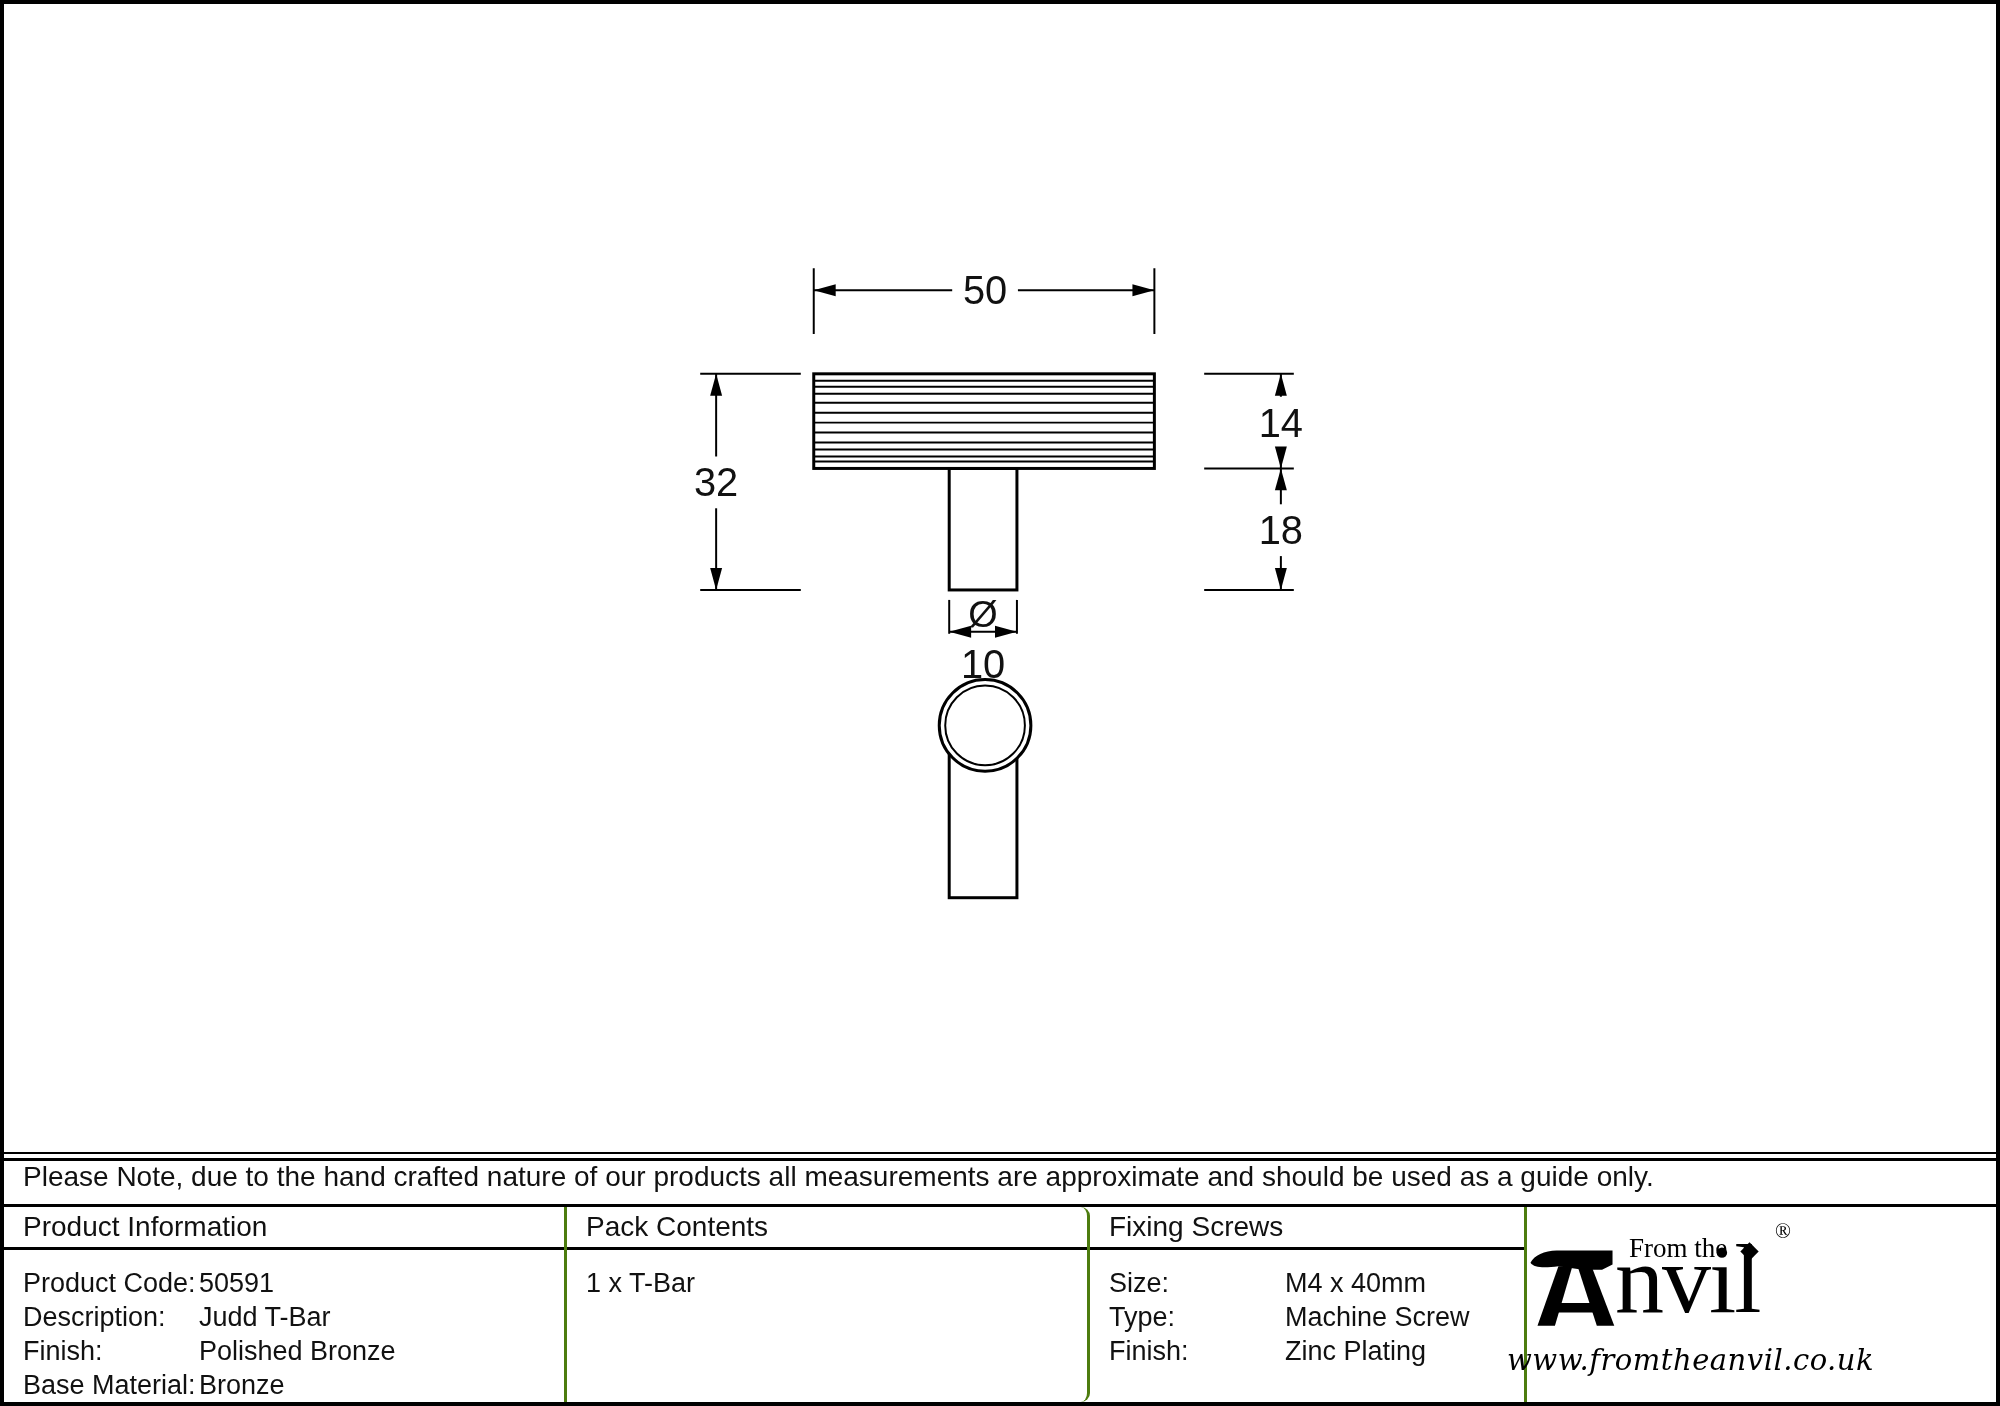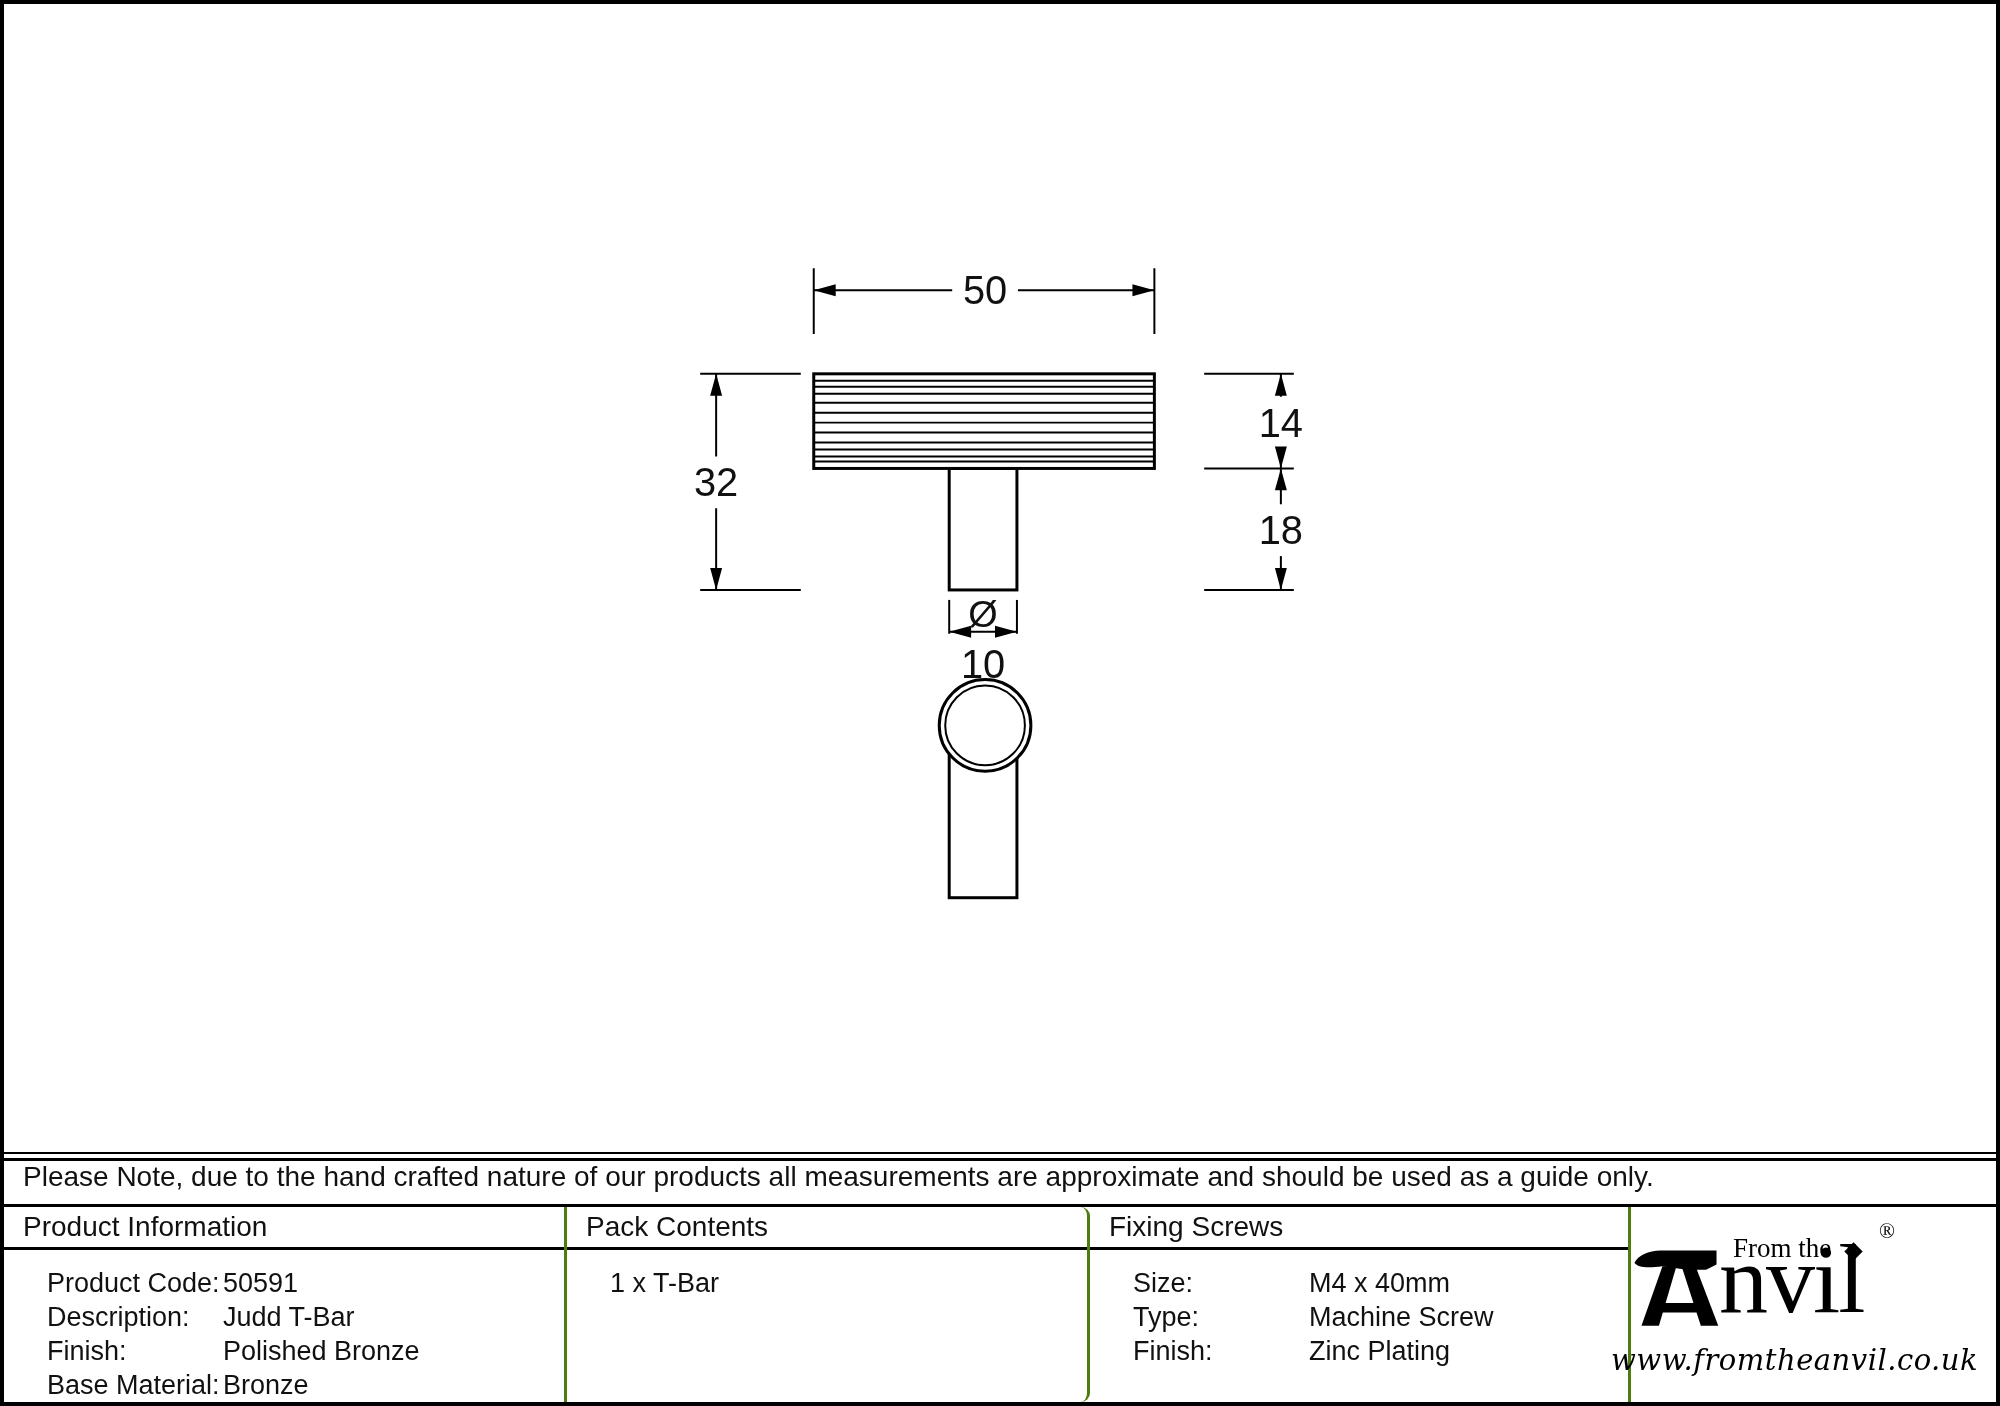--- a/index.html
+++ b/index.html
@@ -18,26 +18,26 @@
   
   .note{
     margin-top:4px;border-top:3px solid #000;border-bottom:3px solid #000;
     height:55px;box-sizing:border-box;display:flex;
     padding-left:19px;font-size:28px;
   }
   
   .info-table{flex:1;display:flex;}
   .col{box-sizing:border-box;border-right:3px solid #4d7c0f;display:flex;flex-direction:column;}
   .col:last-child{border-right:none;}
-  .c1{width:563px;} .c2{width:523px;border-radius:9px;} .c3{width:541px;} .c4{flex:1;}
+  .c1{width:563px;} .c2{width:523px;border-radius:9px;} .c3{width:437px;} .c4{flex:1;}
   .col-h{
     height:43px;box-sizing:border-box;border-bottom:3px solid #000;
     display:flex;align-items:center;padding-left:19px;font-size:28px;
   }
-  .col-b{padding:16px 0 0 19px;font-size:27px;line-height:34px;margin-left:24px;}
+  .col-b{padding:16px 0 0 19px;font-size:27px;line-height:34px;}
   .kv{display:grid;grid-template-columns:176px 1fr;}
   
   .logo-cell{align-items:flex-start;justify-content:center;display:flex;}
   .logo{position:relative;width:256px;height:148px;}
   .anvil-icon{position:absolute;left:0;top:14px;width:96px;height:88px;}
   .from-the{position:absolute;left:102px;top:2px;font-family:"Liberation Serif","DejaVu Serif",serif;font-size:27px;color:#000;white-space:nowrap;}
   .diamond{position:absolute;left:216px;top:14px;width:13px;height:13px;background:#000;transform:rotate(45deg);}
   .reg{position:absolute;right:-8px;top:-12px;font-size:21px;font-family:"Liberation Serif",serif;color:#000;}
   .nvil{position:absolute;left:88px;top:4px;font-family:"Liberation Serif","DejaVu Serif",serif;font-size:98px;line-height:0.9;color:#000;letter-spacing:-2px;}
   .website{

